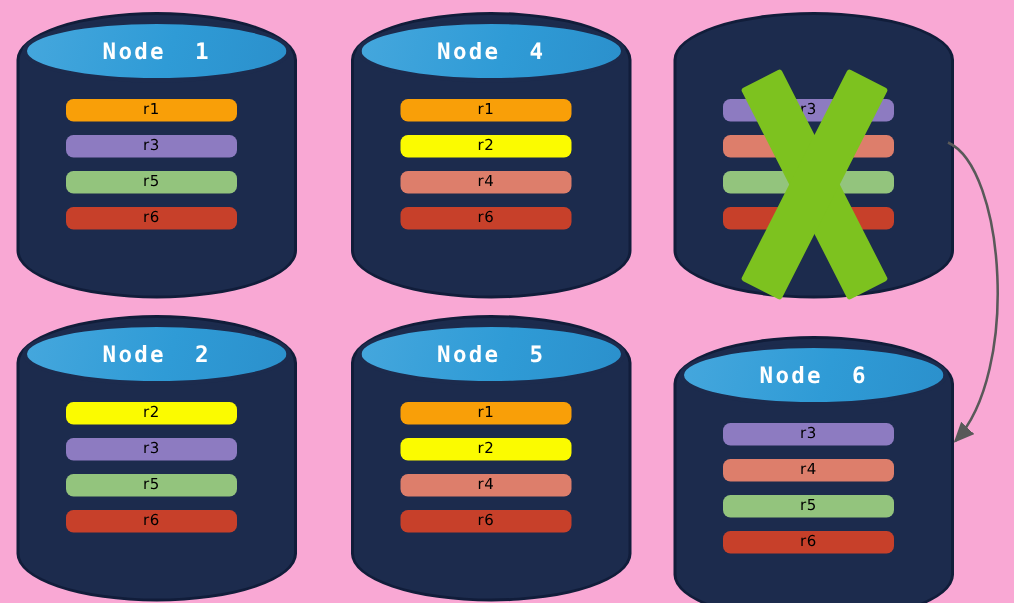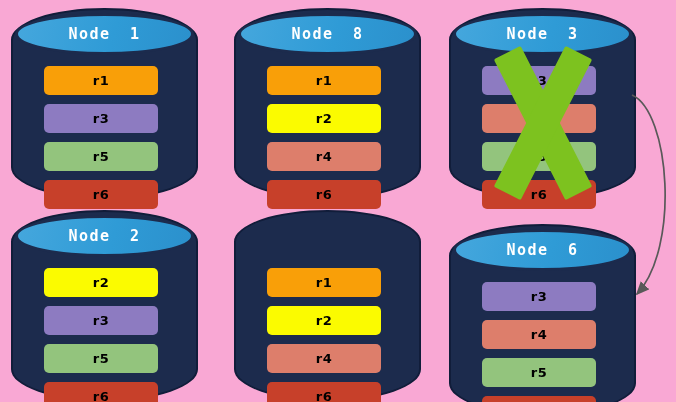--- a/index.html
+++ b/index.html
@@ -23,23 +23,23 @@
     box-sizing:border-box;
     display:flex; align-items:center; justify-content:center;
   }
   .node-title {
     color:#ffffff; font-weight:bold; font-size:15px;
     font-family:"DejaVu Sans Mono", monospace;
     letter-spacing:1.5px; word-spacing:9px; white-space:pre;
   }
   .bars { position:absolute; left:33px; top:58px; width:114px; }
   .bar {
-    height:29px; margin-bottom:9px; border-radius:5px;
+    height:15px; margin-bottom:9px; border-radius:5px;
     display:flex; align-items:center; justify-content:center;
-    color:#000000; font-weight:bold; font-size:13px; line-height:1;
+    color:#000000; font-weight:normal; font-size:10px; line-height:1;
     letter-spacing:0.5px;
   }
   .x-mark { position:absolute; inset:0; z-index:5; }
   .x-arm {
     position:absolute; left:79px; top:36px; width:30px; height:158px;
     border-radius:2px; background:#7DC21F;
   }
   .arm-a { transform:rotate(-27deg); }
   .arm-b { transform:rotate(27deg); }
   .arrow-svg { position:absolute; inset:0; z-index:6; pointer-events:none; }
@@ -58,35 +58,32 @@
       <div class="bar" style="background: rgb(249, 159, 8);">r1</div>
       <div class="bar" style="background: rgb(141, 123, 193);">r3</div>
       <div class="bar" style="background: rgb(147, 196, 125);">r5</div>
       <div class="bar" style="background: rgb(199, 64, 42);">r6</div>
     </div>
   </div>
 
   <div class="node" style="left:234px; top:8px;">
     <div class="cyl-body" style="background: rgb(28, 43, 77);"></div>
     <div class="cyl-cap">
-      <span class="node-title">Node 8</span>
+      <span class="node-title">Node 4</span>
     </div>
     <div class="bars">
       <div class="bar" style="background: rgb(249, 159, 8);">r1</div>
       <div class="bar" style="background: rgb(251, 251, 0);">r2</div>
       <div class="bar" style="background: rgb(221, 126, 107);">r4</div>
       <div class="bar" style="background: rgb(199, 64, 42);">r6</div>
     </div>
   </div>
 
   <div class="node" style="left:449px; top:8px;">
     <div class="cyl-body" style="background: rgb(28, 43, 77);"></div>
-    <div class="cyl-cap">
-      <span class="node-title">Node 3</span>
-    </div>
     <div class="bars">
       <div class="bar" style="background: rgb(141, 123, 193);">r3</div>
       <div class="bar" style="background: rgb(221, 126, 107);">r4</div>
       <div class="bar" style="background: rgb(147, 196, 125);">r5</div>
       <div class="bar" style="background: rgb(199, 64, 42);">r6</div>
     </div>
     <div class="x-mark">
       <div class="x-arm arm-a" style="background: rgb(125, 194, 31);"></div>
       <div class="x-arm arm-b" style="background: rgb(125, 194, 31);"></div>
     </div>
@@ -100,20 +97,23 @@
     <div class="bars">
       <div class="bar" style="background: rgb(251, 251, 0);">r2</div>
       <div class="bar" style="background: rgb(141, 123, 193);">r3</div>
       <div class="bar" style="background: rgb(147, 196, 125);">r5</div>
       <div class="bar" style="background: rgb(199, 64, 42);">r6</div>
     </div>
   </div>
 
   <div class="node" style="left:234px; top:210px;">
     <div class="cyl-body" style="background: rgb(28, 43, 77);"></div>
+    <div class="cyl-cap">
+      <span class="node-title">Node 5</span>
+    </div>
     <div class="bars">
       <div class="bar" style="background: rgb(249, 159, 8);">r1</div>
       <div class="bar" style="background: rgb(251, 251, 0);">r2</div>
       <div class="bar" style="background: rgb(221, 126, 107);">r4</div>
       <div class="bar" style="background: rgb(199, 64, 42);">r6</div>
     </div>
   </div>
 
   <div class="node" style="left:449px; top:224px;">
     <div class="cyl-body" style="background: rgb(28, 43, 77);"></div>

